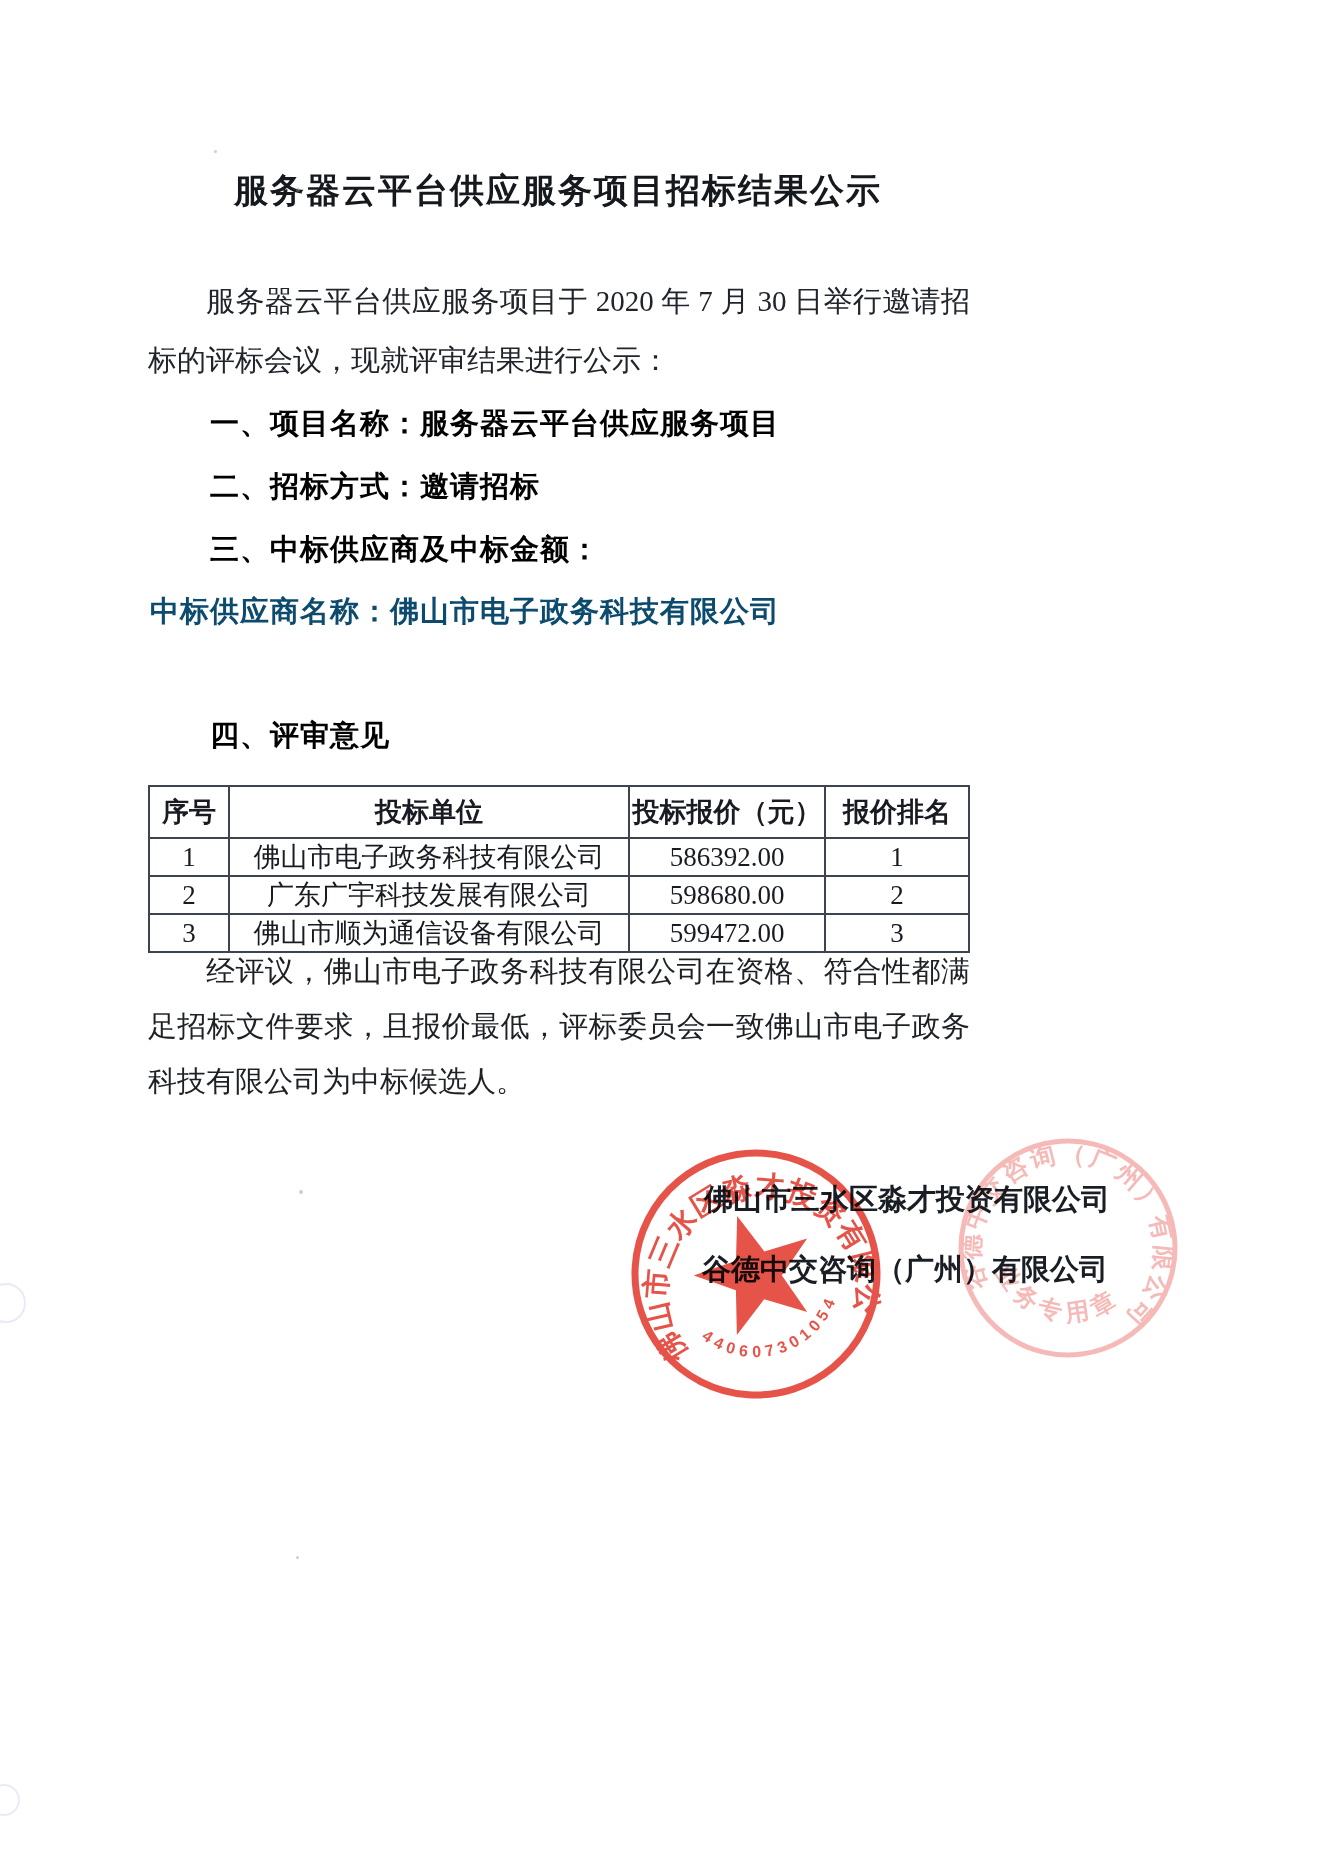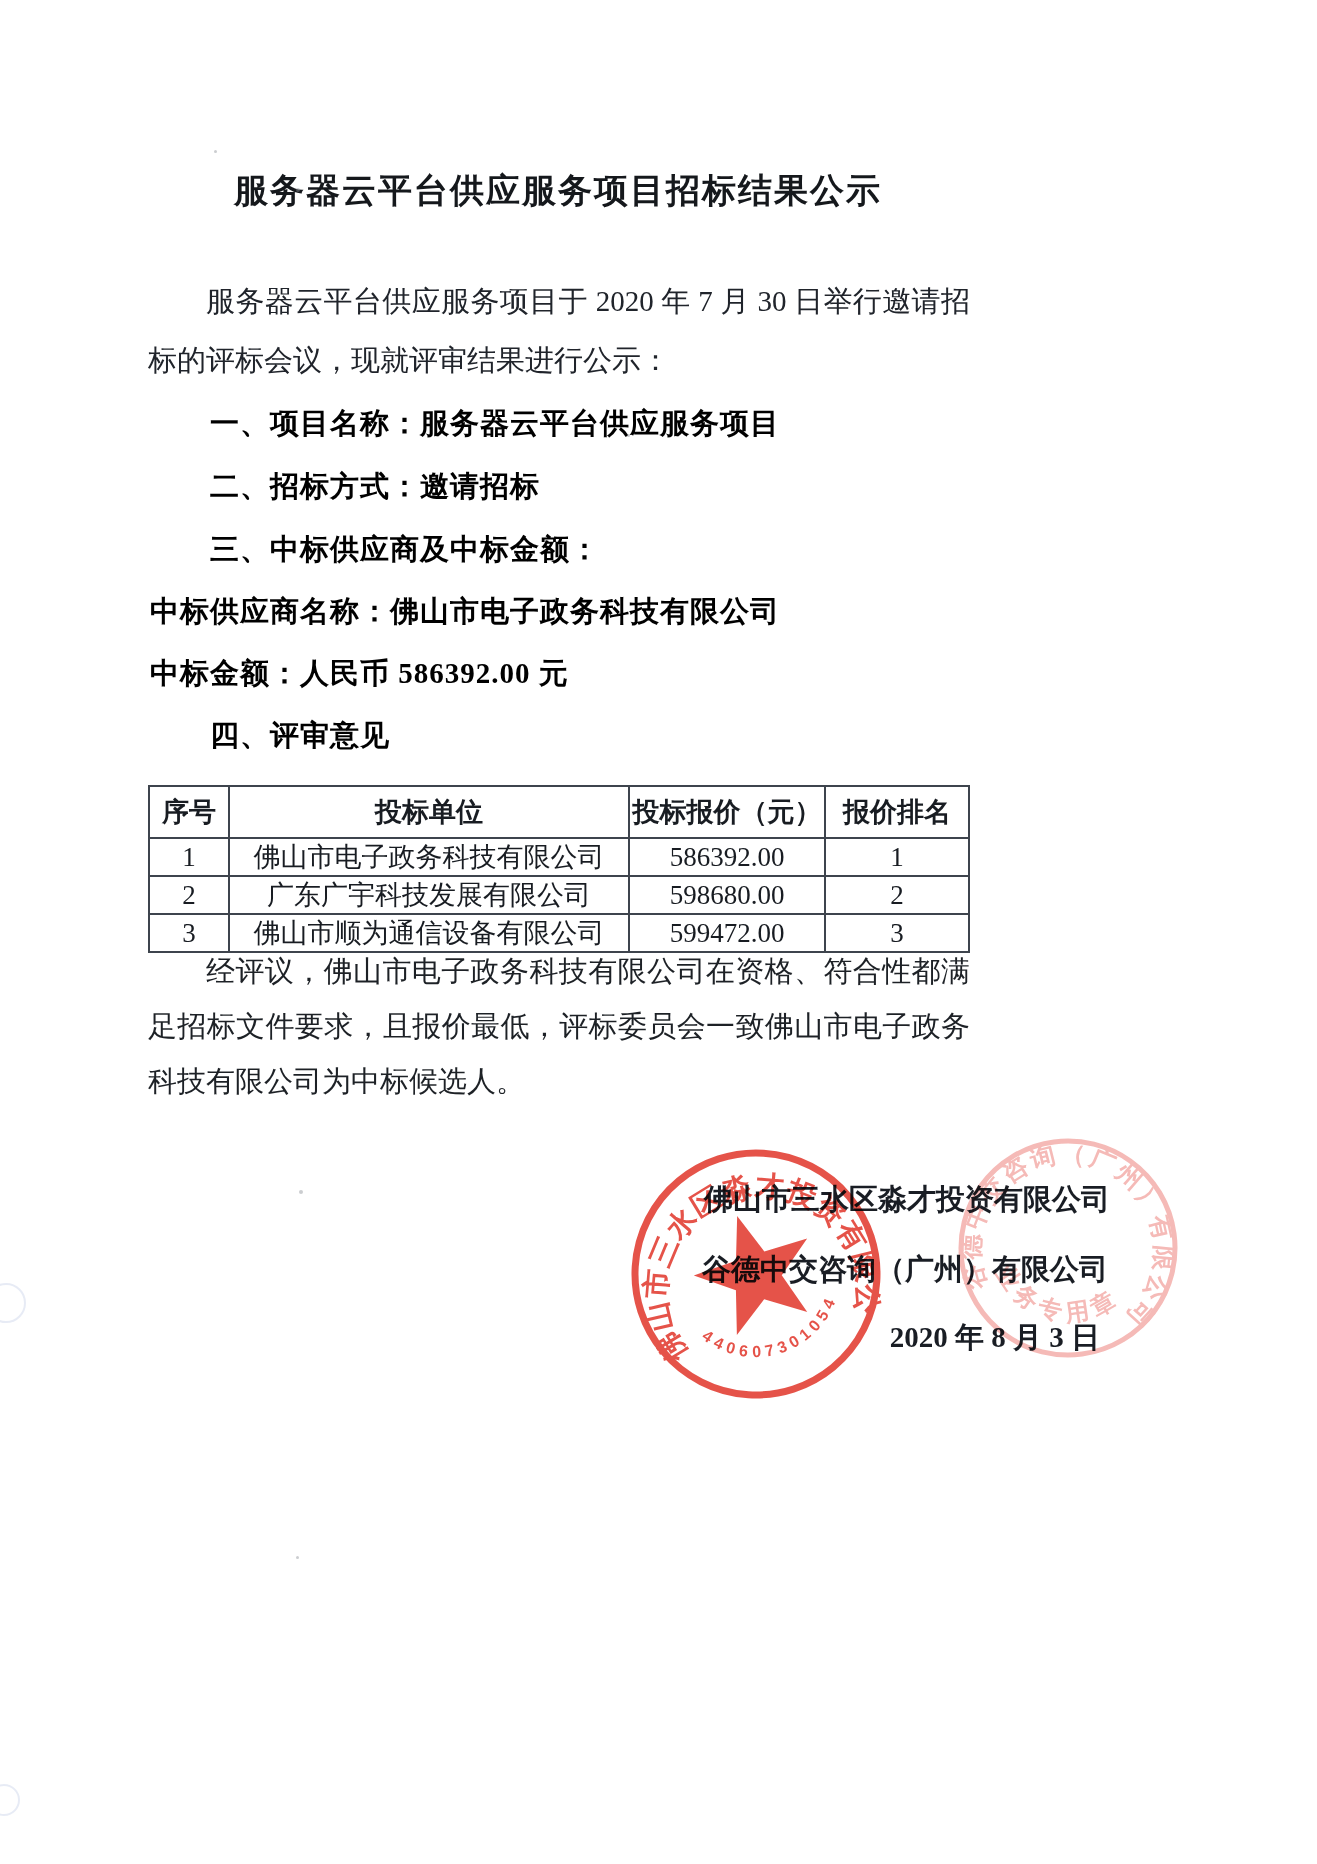--- a/index.html
+++ b/index.html
@@ -22,21 +22,21 @@
     font-size:29px;line-height:59px;text-align:justify;
     text-indent:2em;color:#1c2averse026;
   }
   .intro{top:272px;color:#20242b;}
   .item{
     position:absolute;left:210px;font-size:29px;font-weight:bold;
     color:#000000;letter-spacing:1px;white-space:nowrap;
   }
   .plain-line{
     position:absolute;left:150px;font-size:29px;font-weight:bold;
-    color:#000000;letter-spacing:1px;white-space:nowrap;
+    color:#0c4a6e;letter-spacing:1px;white-space:nowrap;
   }
   table.bids{
     position:absolute;left:148px;top:785px;width:820px;
     border-collapse:collapse;table-layout:fixed;
     font-size:27px;color:#181c22;
   }
   table.bids th,table.bids td{
     border:2px solid #3e444d;text-align:center;vertical-align:middle;
     padding:0;overflow:hidden;
   }
@@ -65,21 +65,20 @@
 
   <div class="doc-title">服务器云平台供应服务项目招标结果公示</div>
 
   <div class="para intro">服务器云平台供应服务项目于 2020 年 7 月 30 日举行邀请招标的评标会议，现就评审结果进行公示：</div>
 
   <div class="item" style="top:404px;">一、项目名称：服务器云平台供应服务项目</div>
   <div class="item" style="top:467px;">二、招标方式：邀请招标</div>
   <div class="item" style="top:530px;">三、中标供应商及中标金额：</div>
 
   <div class="plain-line" style="top:592px;">中标供应商名称：佛山市电子政务科技有限公司</div>
-  <div class="plain-line" style="top:654px;">中标金额：人民币 586392.00 元</div>
 
   <div class="item" style="top:716px;">四、评审意见</div>
 
   <table class="bids">
     <colgroup>
       <col class="col-seq">
         <col class="col-company">
         <col class="col-price">
         <col class="col-rank">
     </colgroup>
@@ -108,21 +107,20 @@
       <td>599472.00</td>
       <td>3</td>
     </tr>
   </tbody>
     </table>
 
   <div class="para conclusion">经评议，佛山市电子政务科技有限公司在资格、符合性都满足招标文件要求，且报价最低，评标委员会一致佛山市电子政务科技有限公司为中标候选人。</div>
 
   <div class="sig-line" style="left:590px;top:1180px;">佛山市三水区淼才投资有限公司</div>
   <div class="sig-line" style="left:588px;top:1250px;">谷德中交咨询（广州）有限公司</div>
-  <div class="sig-line" style="left:580px;top:1318px;">2020 年 8 月 3 日</div>
 
   <svg class="stamp" style="left:952px;top:1128px;opacity:.62;" width="232" height="240" viewBox="0 0 232 240">
     <g transform="rotate(14 116 120)">
       <circle cx="116" cy="120" r="107" fill="none" stroke="#ef8f8a" stroke-width="5"></circle>
       <path id="s2top" d="M 47,177 A 88,88 0 1 1 185,177" fill="none"></path>
       <text font-size="25" font-weight="bold" fill="#ef8f8a" font-family="'Liberation Sans','DejaVu Sans',sans-serif" letter-spacing="3">
         <textPath href="#s2top">谷德中交咨询（广州）有限公司</textPath>
       </text>
       <path id="s2bot" d="M 52,160 A 80,80 0 0 0 180,160" fill="none"></path>
       <text font-size="24" font-weight="bold" fill="#ef8f8a" font-family="'Liberation Sans','DejaVu Sans',sans-serif" letter-spacing="6">

